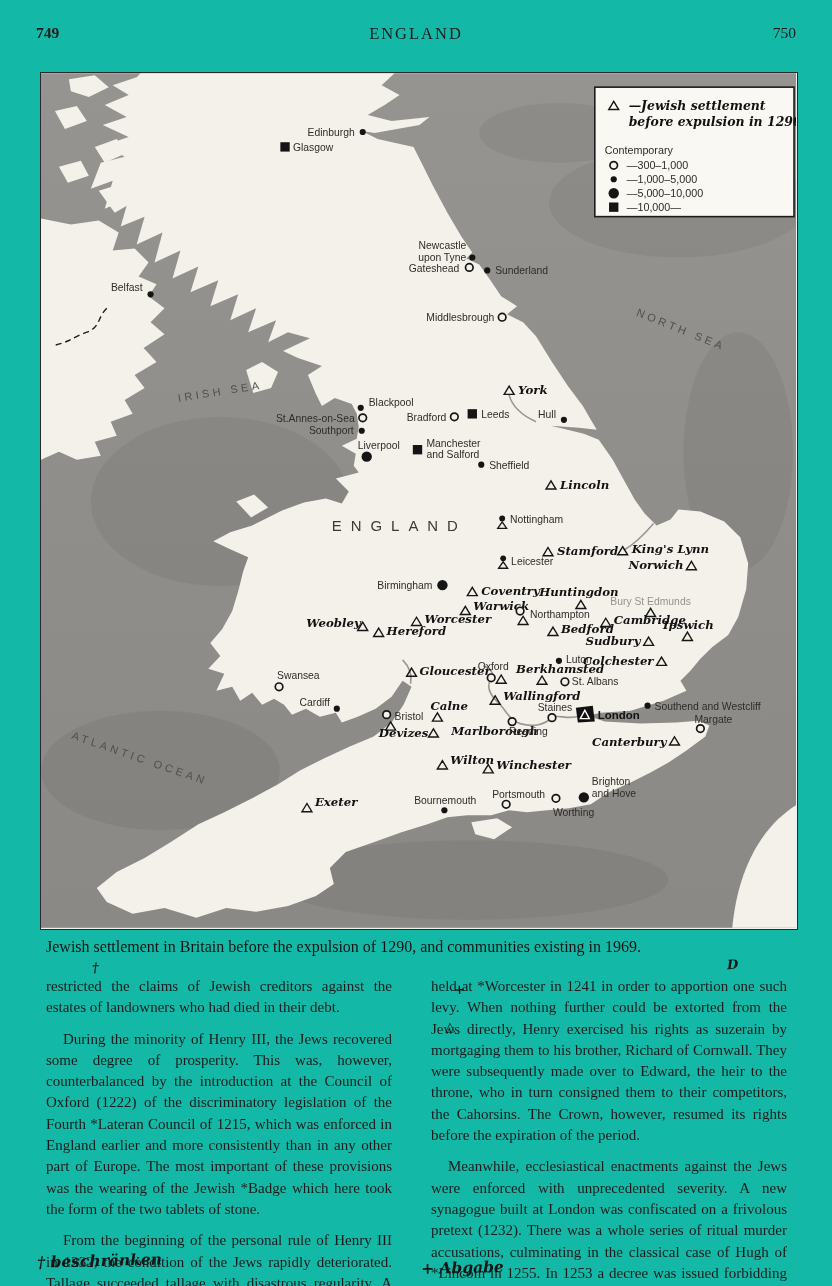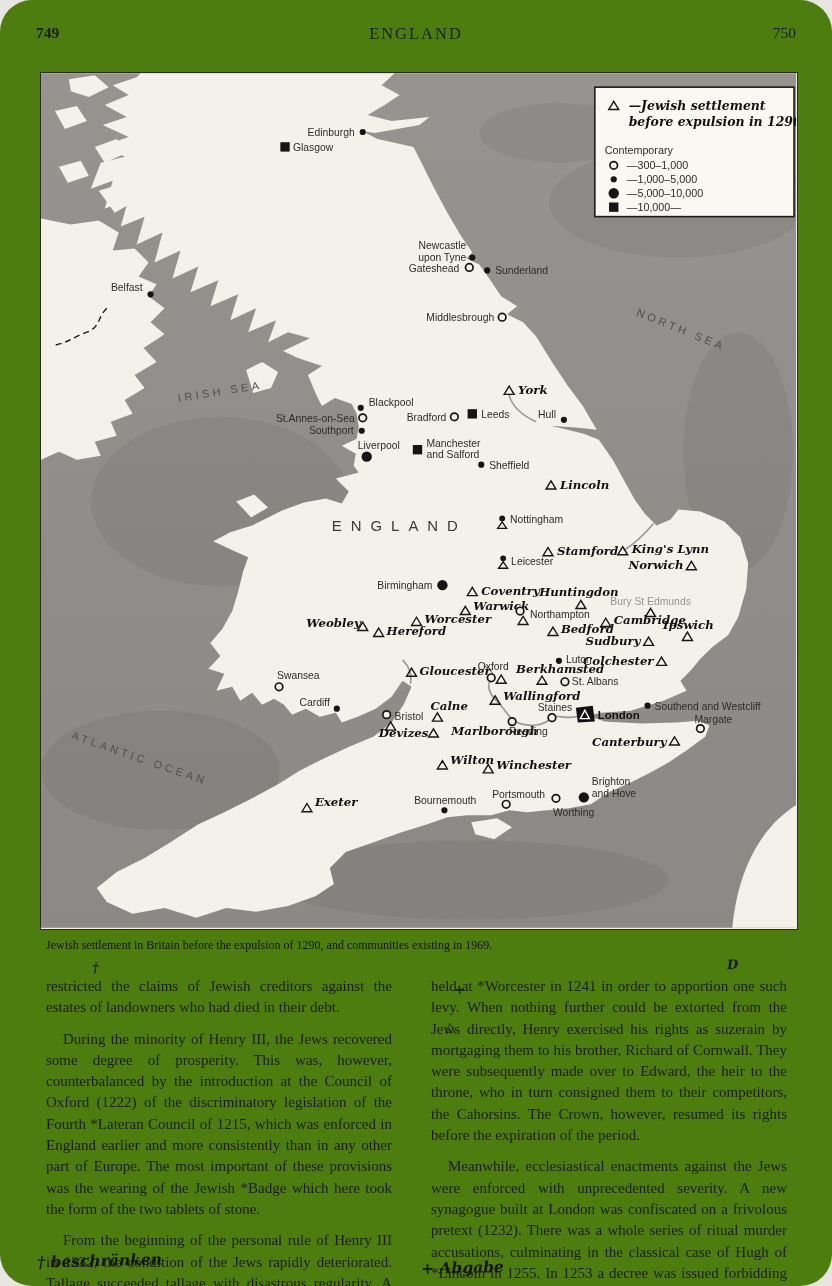--- a/index.html
+++ b/index.html
@@ -1,23 +1,23 @@
 <!DOCTYPE html>
 <html><head>
 <meta charset="utf-8">
 <style>
   html,body{margin:0;padding:0;background:#e8e6e0;}
-  .page{position:relative;width:832px;height:1286px;background:#4d7c0f;overflow:hidden;
-        font-family:"Liberation Serif",serif;color:#1c1c1c;border-radius:32px;}
+  .page{position:relative;width:832px;height:1286px;background:#14b8a6;overflow:hidden;
+        font-family:"Liberation Serif",serif;color:#1c1c1c;}
   .header{position:absolute;top:24px;left:36px;right:36px;height:22px;font-size:15.5px;}
   .pageno-left{position:absolute;left:0;top:0;font-weight:bold;}
   .pageno-right{position:absolute;right:0;top:0;font-weight:normal;}
   .page-title{position:absolute;left:0;right:0;top:0;text-align:center;font-size:16.5px;letter-spacing:2px;}
   .map-frame{position:absolute;left:40px;top:72px;width:758px;height:858px;border:1.5px solid #2b2a28;box-sizing:border-box;background:#f4f1ea;}
-  .caption{position:absolute;left:46px;top:938px;width:740px;font-size:12px;color:#141414;}
+  .caption{position:absolute;left:46px;top:938px;width:740px;font-size:16px;color:#141414;}
   .col{position:absolute;top:966px;font-size:15px;line-height:21.3px;text-align:justify;}
   .col p{margin:10px;}
   .col p.ind{text-indent:17px;}
   .col-left{left:36px;width:366px;}
   .col-right{left:421px;width:376px;}
   .hw{font-family:"DejaVu Serif",serif;font-style:italic;color:#151515;}
   .hw-mark{position:absolute;font-size:13px;font-weight:bold;transform:rotate(-3deg);}
   .note{position:absolute;font-size:15.5px;font-weight:bold;transform:rotate(-1.5deg);}
   .note-left{left:37px;top:1251px;}
   .note-right{left:421px;top:1258px;}

